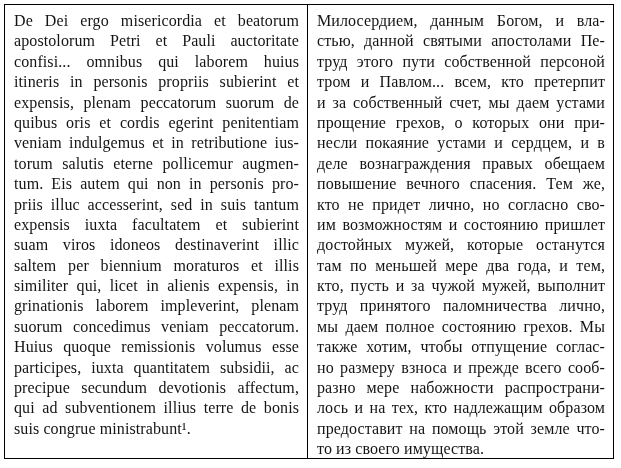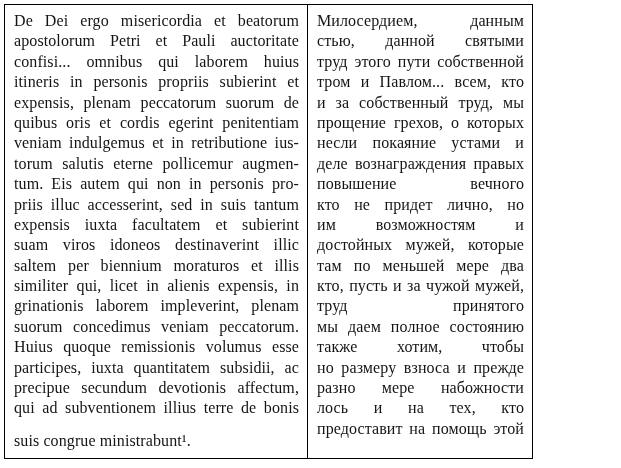--- a/index.html
+++ b/index.html
@@ -13,21 +13,21 @@
     height: 468px;
     background: #ffffff;
     font-family: "Liberation Serif", "DejaVu Serif", serif;
     color: #141414;
     overflow: hidden;
   }
   .doc-table {
     position: absolute;
     left: 4px;
     top: 4px;
-    width: 529px;
+    width: 610px;
     height: 455px;
     border: 1px solid #000000;
     display: flex;
     flex-direction: row;
     box-sizing: border-box;
     background: #ffffff;
   }
   .cell {
     box-sizing: border-box;
     padding: 6px 8px 0 9px;
@@ -45,21 +45,20 @@
     line-height: 20.4px;
     height: 20.4px;
     text-align: justify;
     text-align-last: justify;
     white-space: normal;
     overflow: hidden;
     letter-spacing: 0.1px;
   }
   .ln.lastline {
     text-align-last: left;
-    margin-top: 12px;
   }
 </style>
 </head>
 <body>
 
 <div class="page">
   <div class="doc-table">
 
     <div class="cell left" lang="la">
       <div class="ln">De Dei ergo misericordia et beatorum</div>
@@ -83,21 +82,21 @@
       <div class="ln">precipue secundum devotionis affectum,</div>
       <div class="ln">qui ad subventionem illius terre de bonis</div>
       <div class="ln lastline">suis congrue ministrabunt¹.</div>
     </div>
 
     <div class="cell right" lang="ru">
       <div class="ln">Милосердием, данным Богом, и вла-</div>
       <div class="ln">стью, данной святыми апостолами Пе-</div>
       <div class="ln">труд этого пути собственной персоной</div>
       <div class="ln">тром и Павлом... всем, кто претерпит</div>
-      <div class="ln">и за собственный труд, мы даем полное</div>
+      <div class="ln">и за собственный счет, мы даем устами</div>
       <div class="ln">прощение грехов, о которых они при-</div>
       <div class="ln">несли покаяние устами и сердцем, и в</div>
       <div class="ln">деле вознаграждения правых обещаем</div>
       <div class="ln">повышение вечного спасения. Тем же,</div>
       <div class="ln">кто не придет лично, но согласно сво-</div>
       <div class="ln">им возможностям и состоянию пришлет</div>
       <div class="ln">достойных мужей, которые останутся</div>
       <div class="ln">там по меньшей мере два года, и тем,</div>
       <div class="ln">кто, пусть и за чужой мужей, выполнит</div>
       <div class="ln">труд принятого паломничества лично,</div>

